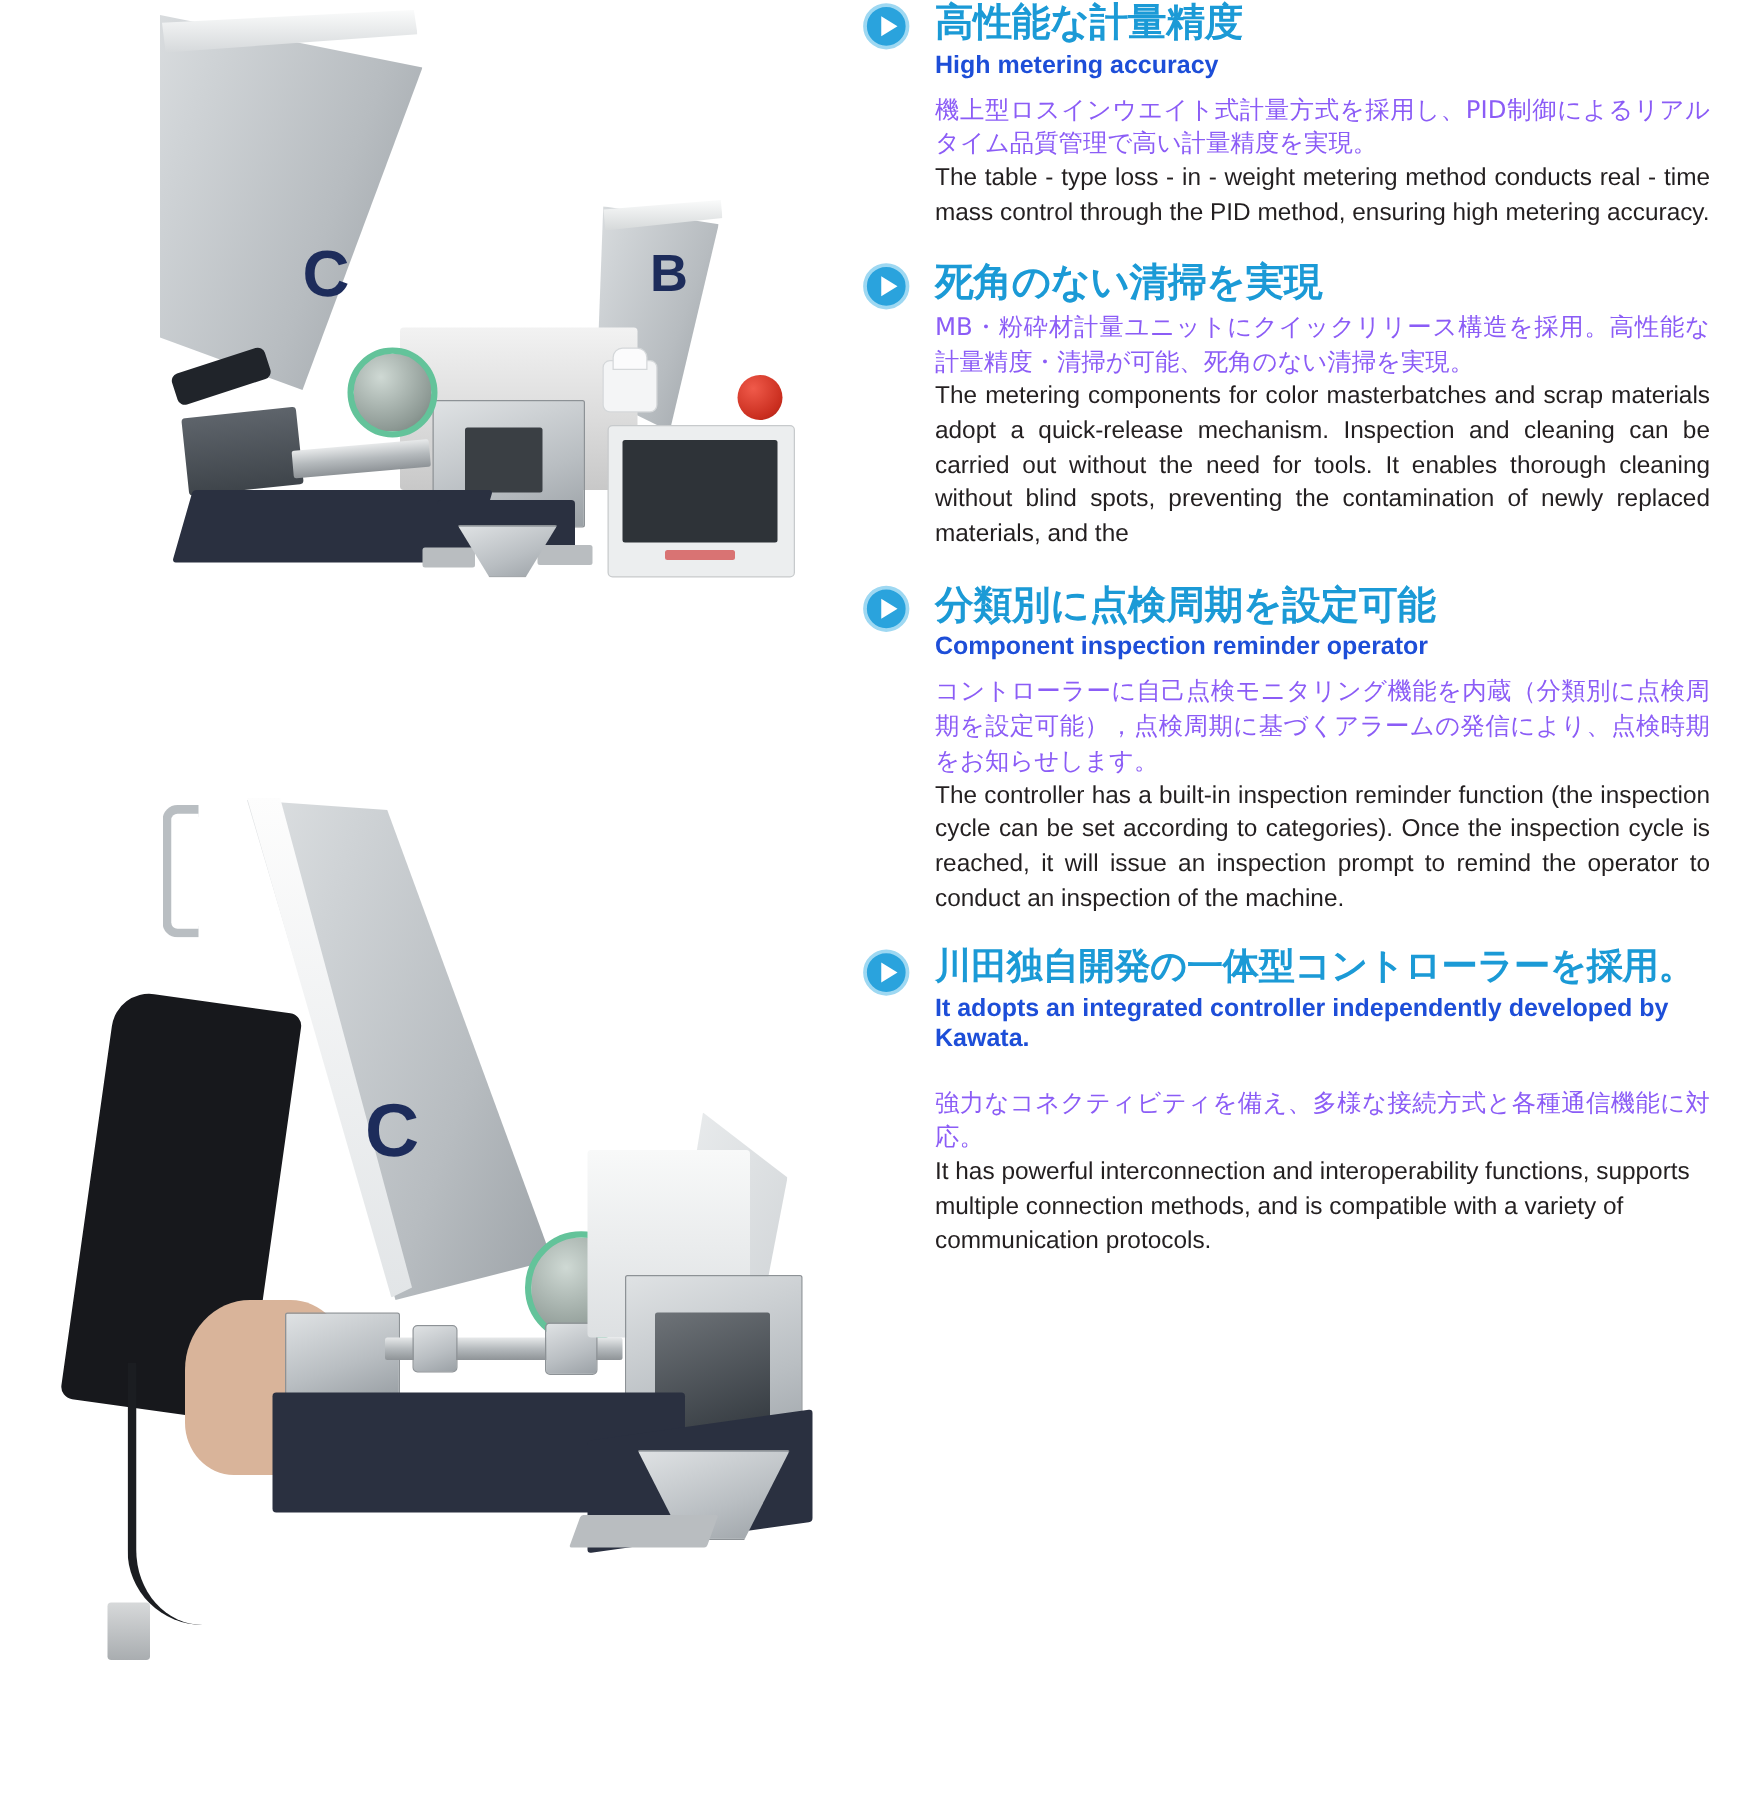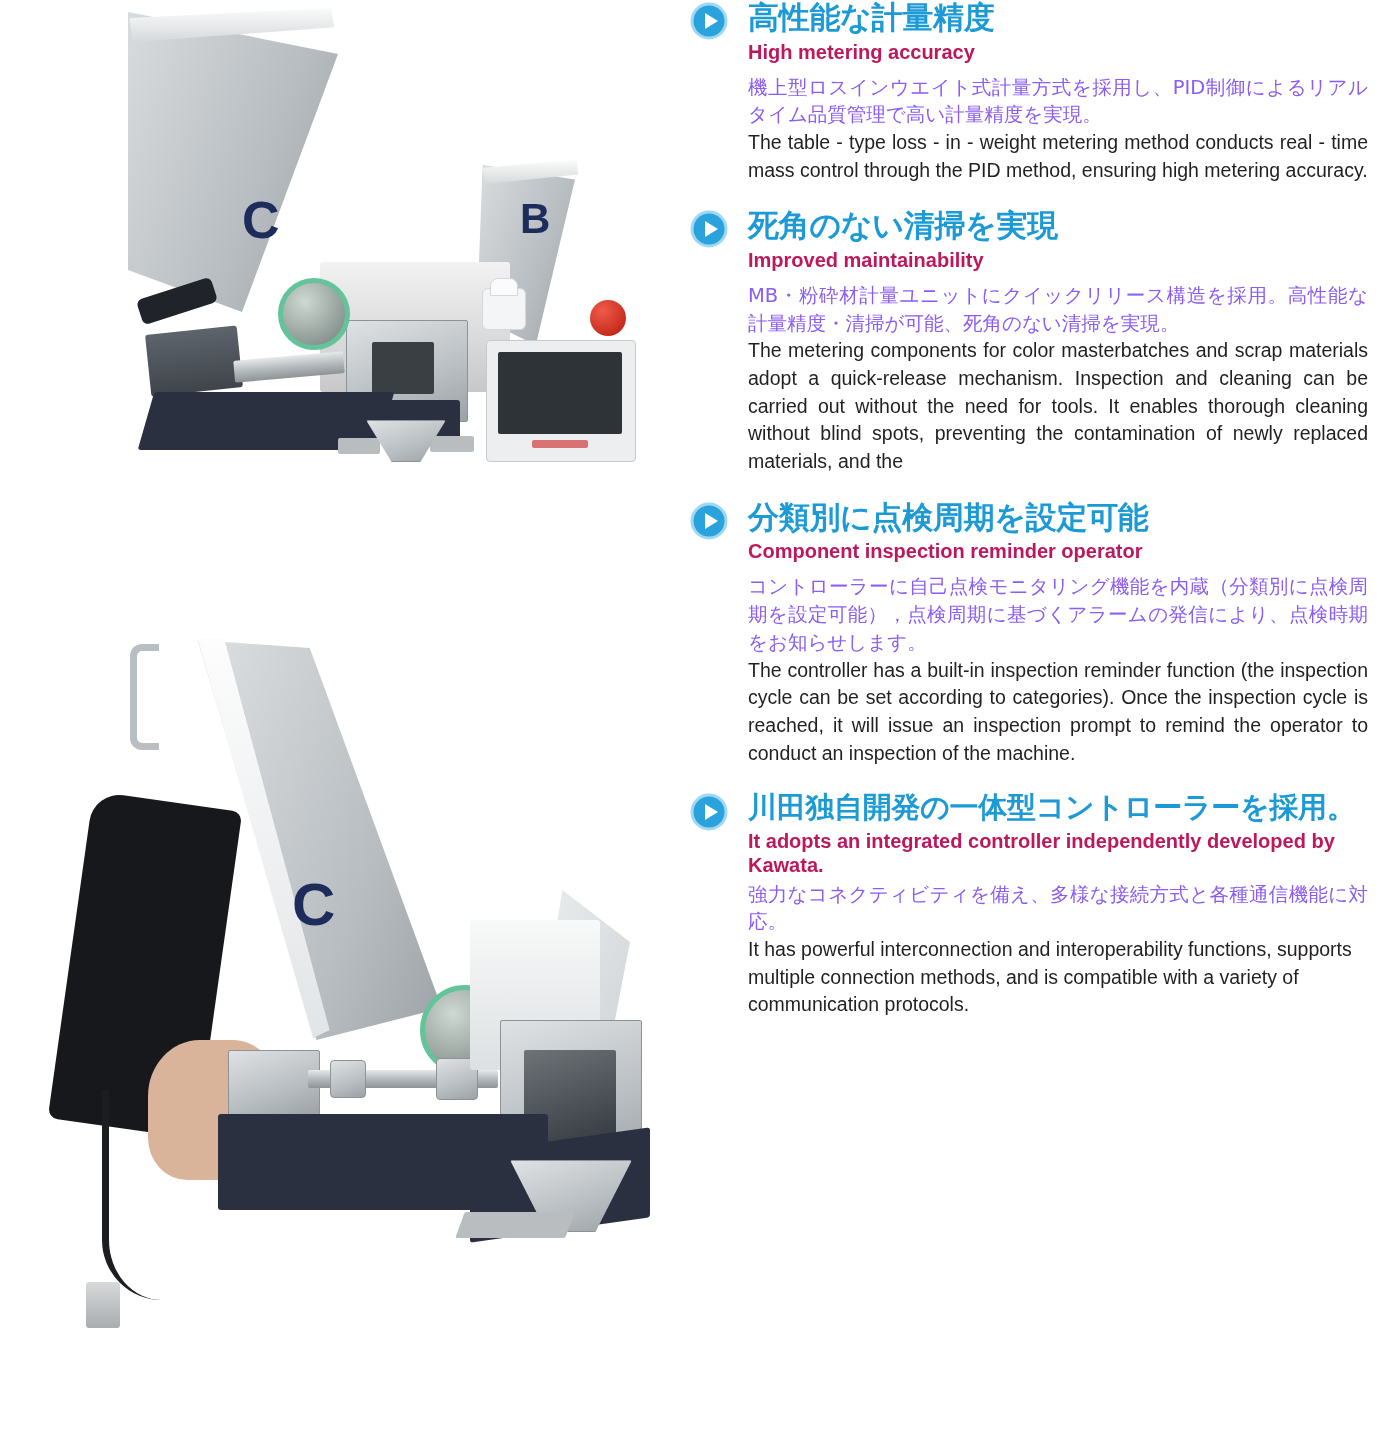--- a/index.html
+++ b/index.html
@@ -161,21 +161,21 @@
 
   .f-title-ja {
     color: #1b9ad6;
     font-size: 31px;
     font-weight: 700;
     line-height: 1.15;
     letter-spacing: -0.3px;
     margin: 0 0 4px 0;
   }
   .f-title-en {
-    color: #be185d;
+    color: #1d4ed8;
     font-size: 20px;
     font-weight: 700;
     line-height: 1.2;
     margin: 0 0 10px 0;
   }
   .f-body-ja {
     font-size: 19.5px;
     line-height: 1.42;
     color: #8b5cf6;
     margin: 0;
@@ -183,21 +183,21 @@
     font-family: "DejaVu Sans", "Liberation Sans", sans-serif;
   }
   .f-body-en {
     font-size: 19.5px;
     line-height: 1.42;
     color: #231f20;
     margin: 0;
     text-align: justify;
   }
   .f-body-en.last-left { text-align: left; }
-  .f-title-en.tight { margin-bottom: 4px; }
+  .f-title-en.tight { margin-bottom: 26px; }
 </style>
 </head>
 <body>
 
 <div class="page">
 
   <div class="image-col">
 
     <div class="photo" id="photo-top">
 
@@ -299,21 +299,20 @@
 
     <div class="feature">
       <span class="bullet-icon">
         <svg width="38" height="38" viewBox="0 0 38 38" aria-hidden="true">
           <circle cx="19" cy="19" r="17" fill="#2aa3dd"></circle>
           <circle cx="19" cy="19" r="17" fill="none" stroke="#9ed8f2" stroke-width="3"></circle>
           <polygon points="15,11 28,19 15,27" fill="#ffffff"></polygon>
         </svg>
       </span>
       <h2 class="f-title-ja">死角のない清掃を実現</h2>
-      <h3 class="f-title-en">Improved maintainability</h3>
       <p class="f-body-ja">MB・粉砕材計量ユニットにクイックリリース構造を採用。高性能な計量精度・清掃が可能、死角のない清掃を実現。</p>
       <p class="f-body-en">The metering components for color masterbatches and scrap materials adopt a quick-release mechanism. Inspection and cleaning can be carried out without the need for tools. It enables thorough cleaning without blind spots, preventing the contamination of newly replaced materials, and the</p>
     </div>
 
     <div class="feature">
       <span class="bullet-icon">
         <svg width="38" height="38" viewBox="0 0 38 38" aria-hidden="true">
           <circle cx="19" cy="19" r="17" fill="#2aa3dd"></circle>
           <circle cx="19" cy="19" r="17" fill="none" stroke="#9ed8f2" stroke-width="3"></circle>
           <polygon points="15,11 28,19 15,27" fill="#ffffff"></polygon>

